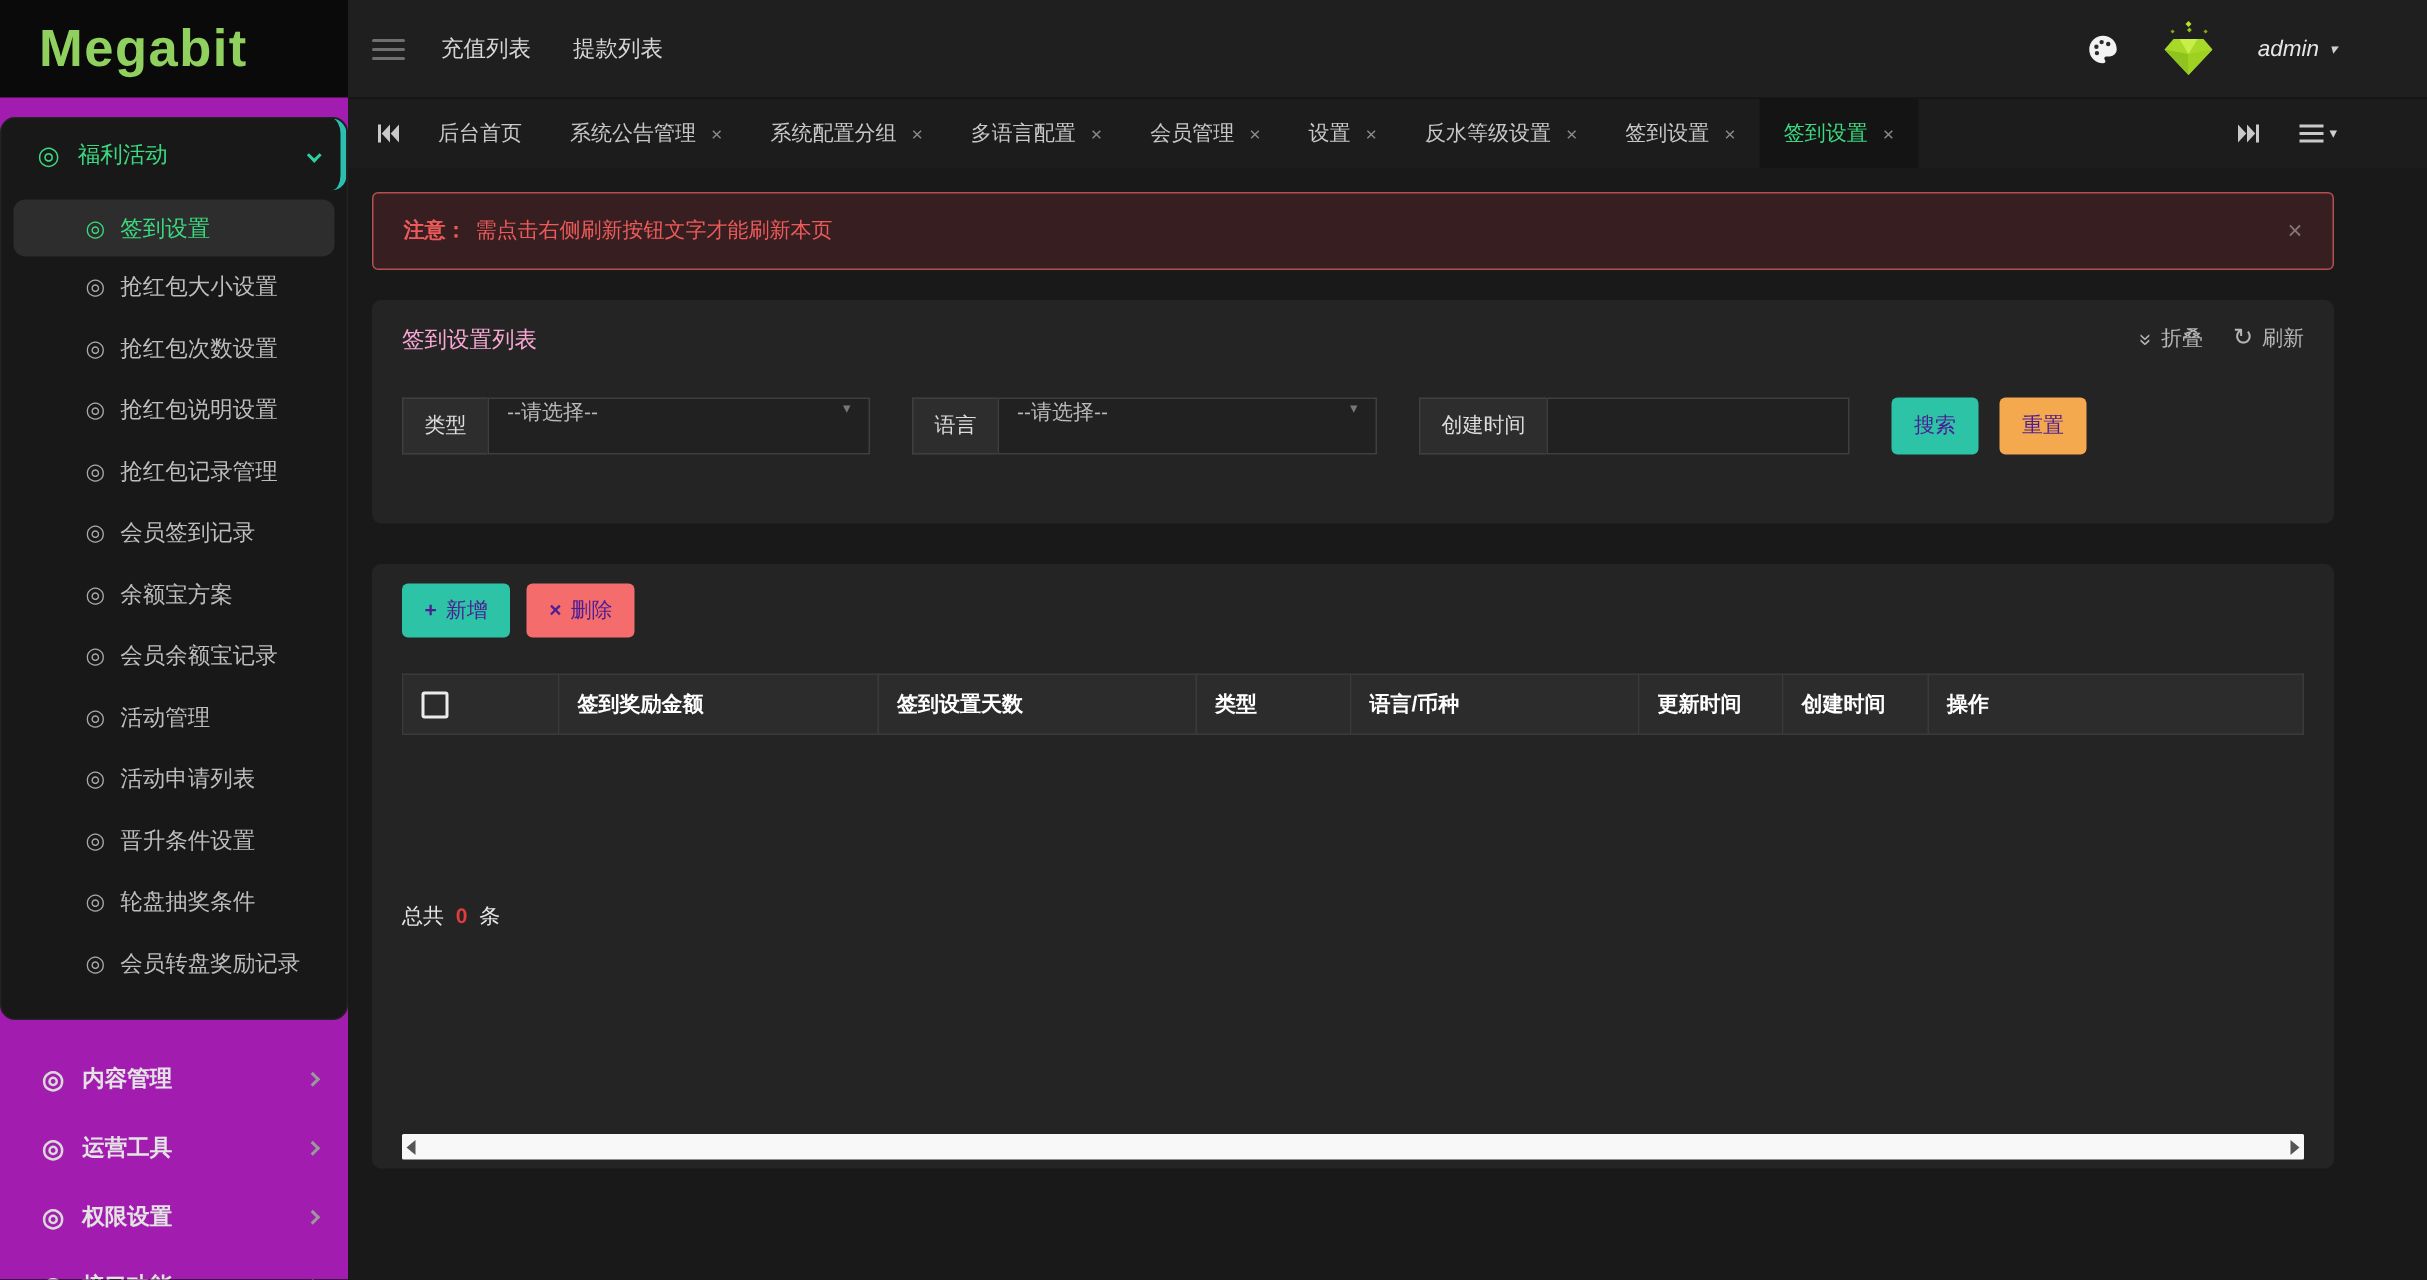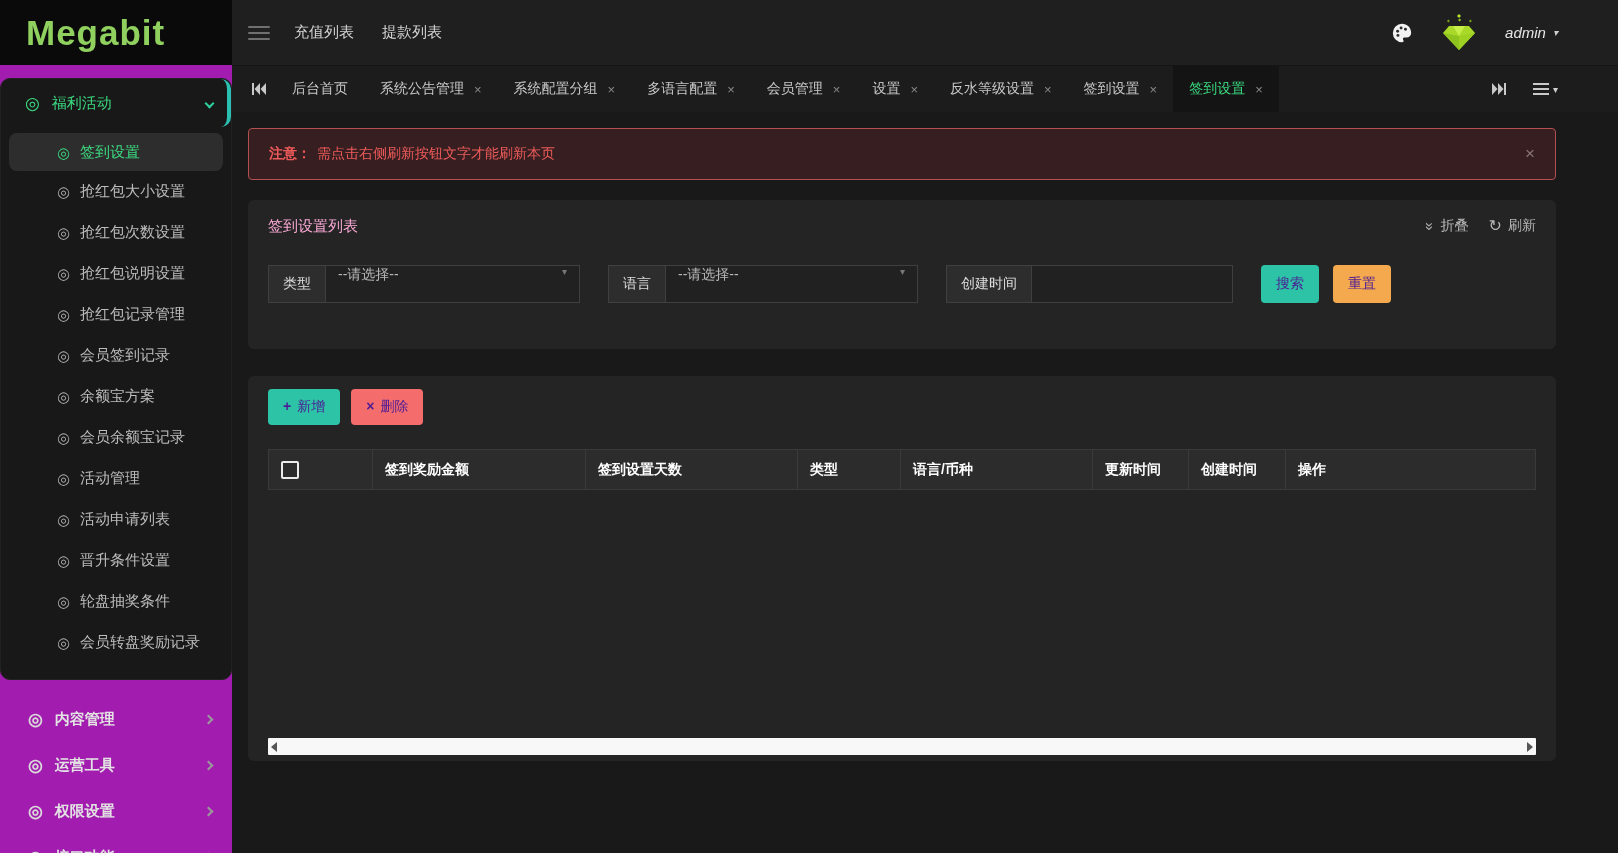--- a/index.html
+++ b/index.html
@@ -393,20 +393,25 @@
             <th>语言/币种</th>
             <th>更新时间</th>
             <th>创建时间</th>
             <th>操作</th>
           </tr>
         </thead>
       </table>
 
       <div class="empty-body"></div>
 
+      <div class="total-line">
+        <span>总共</span>
+        <span class="total-count">0</span>
+        <span>条</span>
+      </div>
 
       <div class="scroll-spacer"></div>
 
       <div class="hscrollbar">
         <span class="tri-left"></span>
         <span class="tri-right"></span>
       </div>
     </div>
 
   </div>

